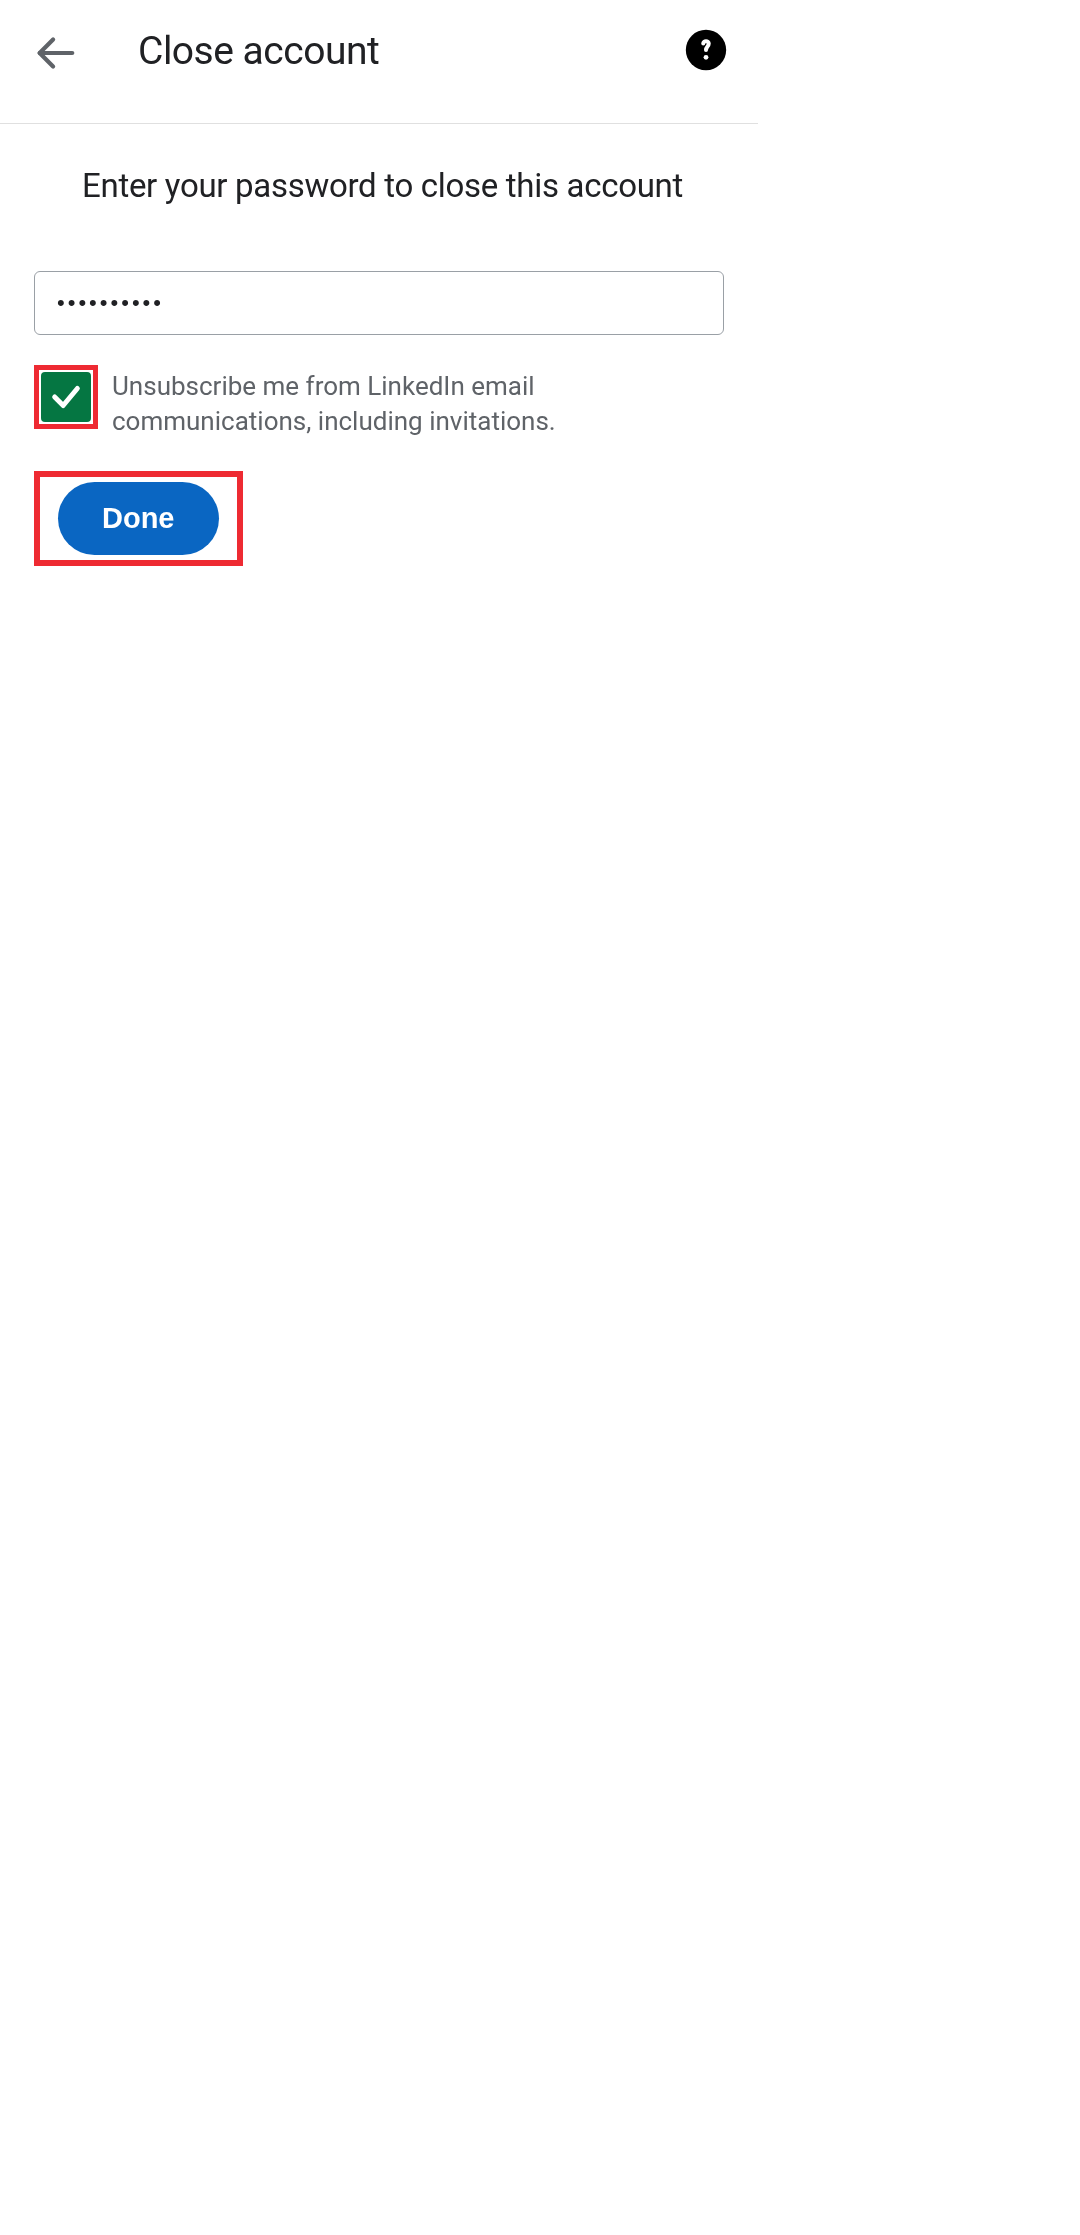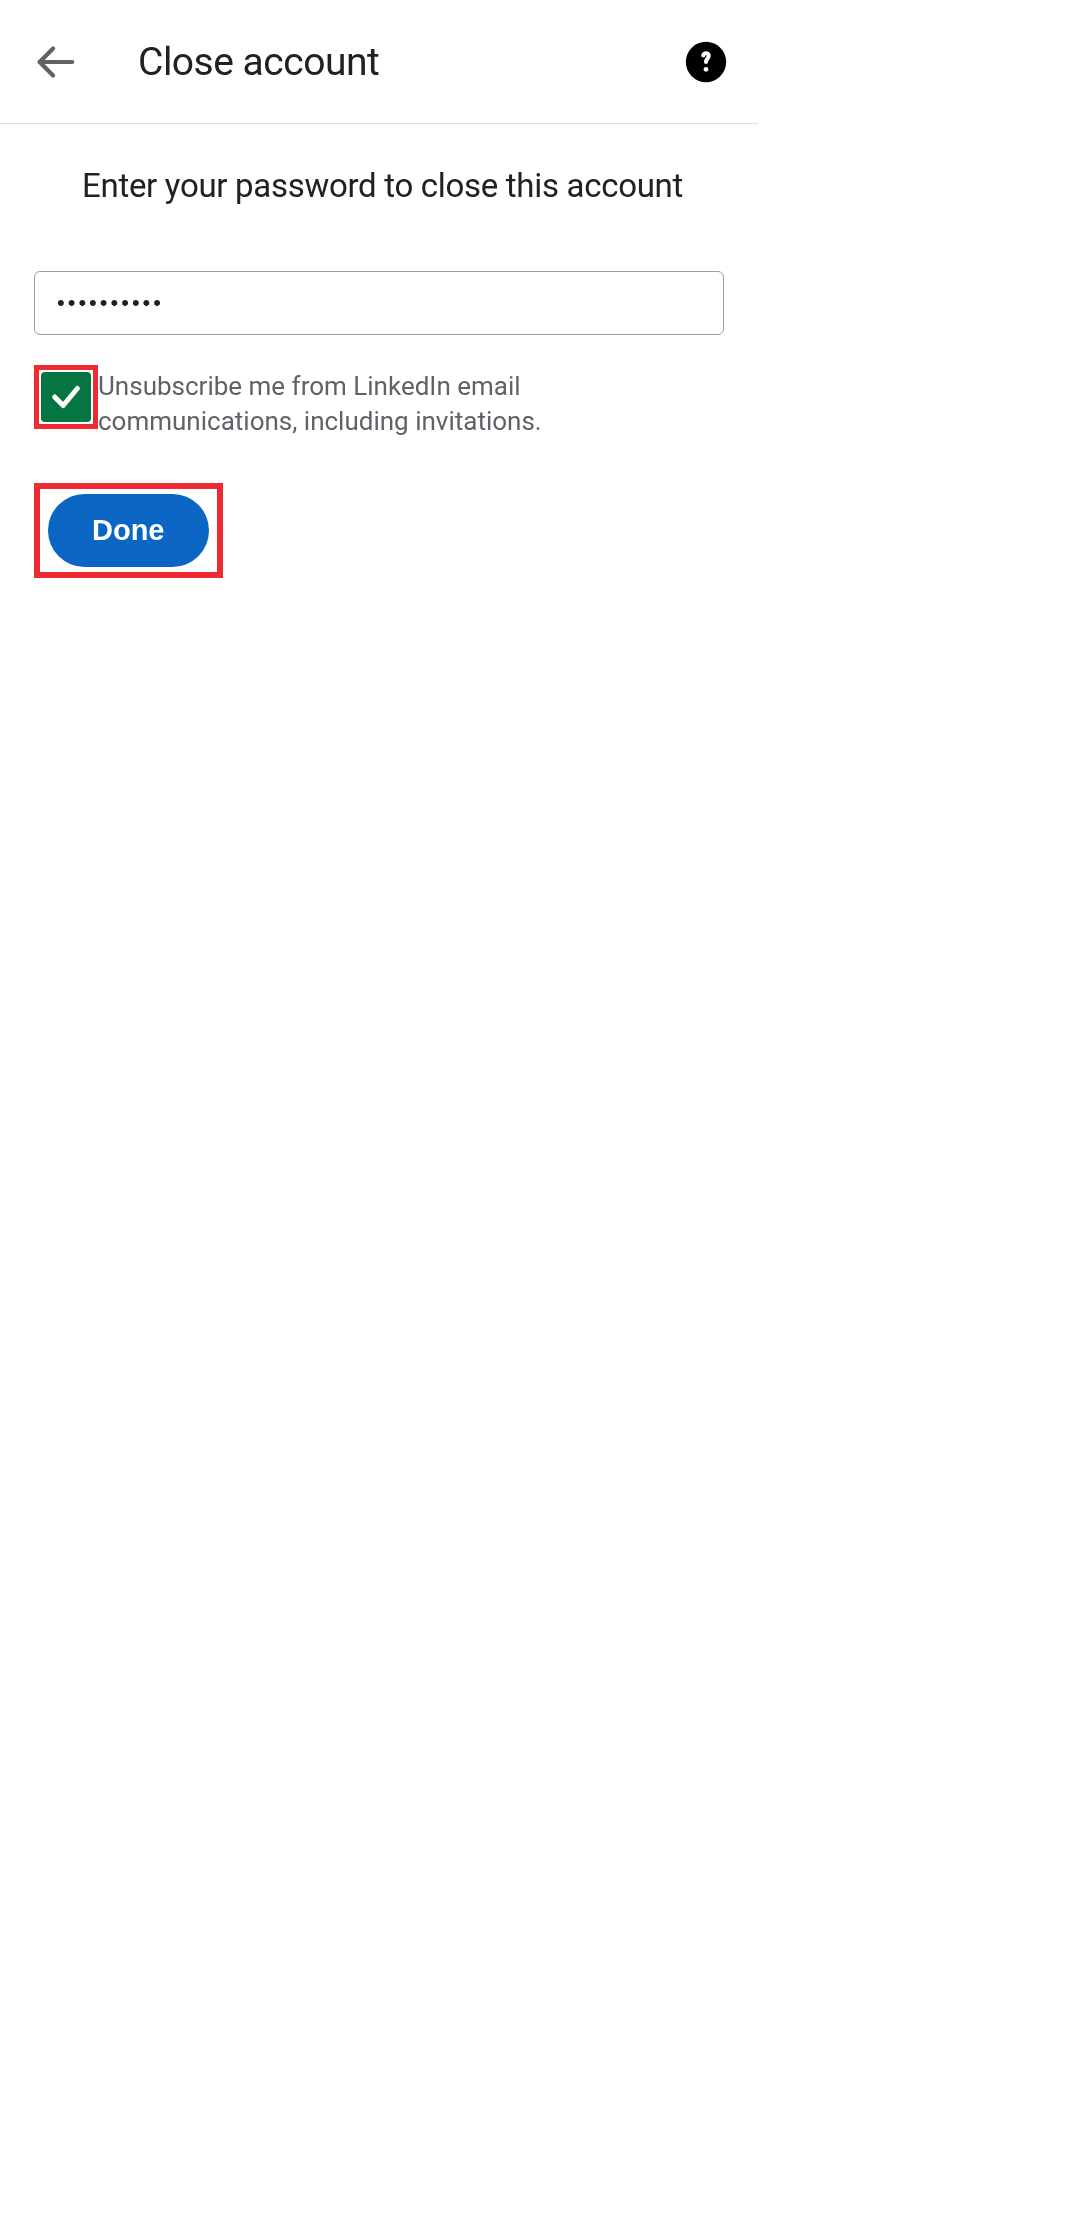--- a/index.html
+++ b/index.html
@@ -9,21 +9,21 @@
     }
     body {
       font-family: -apple-system, BlinkMacSystemFont, "Segoe UI", Roboto, Helvetica, Arial, sans-serif;
       background: #fff;
       width: 758px;
       height: 2235px;
       position: relative;
     }
     .header {
       display: flex;
-      align-items: center;
+      align-items: flex-start;
       padding: 28px 30px;
       border-bottom: 1px solid #e0e0e0;
       background: #fff;
       height: 124px;
     }
     .back-arrow {
       width: 50px;
       height: 50px;
       display: flex;
       align-items: center;
@@ -73,20 +73,21 @@
       padding: 0 22px;
       font-size: 22px;
       letter-spacing: 3px;
       color: #202124;
       outline: none;
     }
     .checkbox-row {
       display: flex;
       align-items: flex-start;
       margin-top: 30px;
+      gap: 14px;
     }
     .checkbox-highlight {
       border: 5px solid #ee2a32;
       padding: 2px;
       display: inline-flex;
       background: #fff;
     }
     .checkbox {
       width: 50px;
       height: 50px;
@@ -104,22 +105,22 @@
     .checkbox-label {
       font-size: 26px;
       color: #5f6368;
       line-height: 1.35;
       padding-top: 4px;
       flex: 1;
     }
     .button-highlight {
       border: 6px solid #ee2a32;
       display: inline-block;
-      margin-top: 44px;
-      padding: 5px 8px;
+      margin-top: 32px;
+      padding: 5px 18px;
     }
     .done-button {
       background: #0a66c2;
       color: #fff;
       border: none;
       border-radius: 44px;
       padding: 20px 44px;
       font-size: 29px;
       font-weight: 600;
       cursor: pointer;

